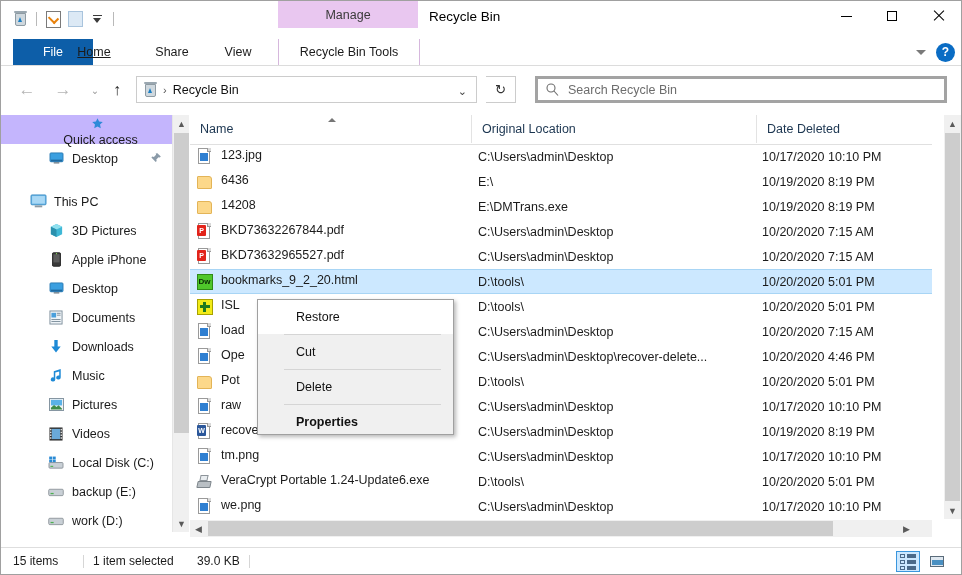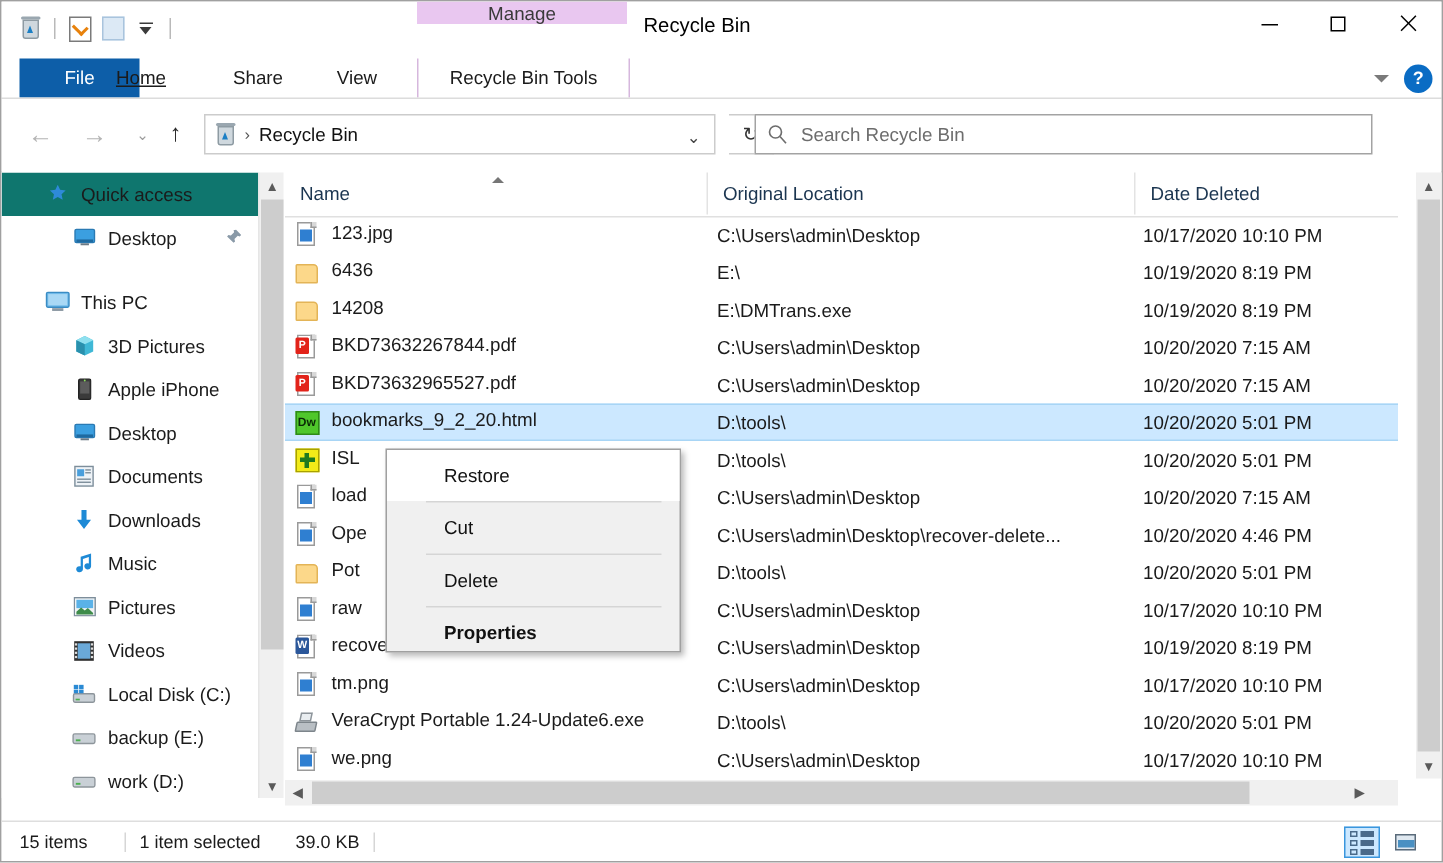--- a/index.html
+++ b/index.html
@@ -32,21 +32,21 @@
   .wbtns{position:absolute;right:0;top:0;display:flex;}
   .wbtn{width:46px;height:30px;display:flex;align-items:center;justify-content:center;}
   .min-g{width:11px;height:1px;background:#000;}
   .max-g{width:10px;height:10px;border:1px solid #000;box-sizing:border-box;}
   .close-g{position:relative;width:12px;height:12px;}
   .close-g::before,.close-g::after{content:"";position:absolute;left:0;top:5px;width:14px;height:1px;background:#000;}
   .close-g::before{transform:rotate(45deg);}
   .close-g::after{transform:rotate(-45deg);}
 
   
-  .ctxgroup{position:absolute;left:277px;top:0;width:140px;height:15px;background:#e9c7f0;display:flex;align-items:center;justify-content:center;}
+  .ctxgroup{position:absolute;left:277px;top:0;width:140px;height:27px;background:#e9c7f0;display:flex;align-items:center;justify-content:center;}
   .ctxgroup span{font-size:12.5px;color:#3a3a3a;}
   .tabsrow{position:absolute;left:0;top:38px;width:960px;height:26px;background:#fff;}
   .tab{position:absolute;top:0;height:26px;display:flex;align-items:center;justify-content:center;font-size:12.5px;color:#1b1b1b;cursor:default;}
   .tab.file{left:12px;width:80px;background:#0d5ea8;color:#fff;}
   .tab.home{left:64px;width:58px;text-decoration:underline;}
   .tab.share{left:142px;width:58px;}
   .tab.view{left:208px;width:58px;}
   .tab.rbt{left:277px;width:140px;border-left:1px solid #d6b7dd;border-right:1px solid #d6b7dd;background:#fff;font-weight:normal;}
   .ribbon-bottom{position:absolute;left:0;top:64px;width:960px;height:1px;background:#dcdcdc;}
   .ribbon-right{position:absolute;right:6px;top:40px;display:flex;align-items:center;gap:10px;height:22px;}
@@ -59,31 +59,31 @@
   .navbtn.back{left:12px;color:#b5b5b5;}
   .navbtn.fwd{left:48px;color:#b5b5b5;}
   .navbtn.hist{left:80px;font-size:10px;color:#9b9b9b;}
   .navbtn.up{left:102px;color:#2b2b2b;font-size:16px;}
   .addrbar{position:absolute;left:135px;top:10px;width:341px;height:27px;border:1px solid #cccccc;background:#fff;box-sizing:border-box;display:flex;align-items:center;}
   .addr-icon{margin-left:6px;margin-right:5px;}
   .addr-sep{color:#555;margin-right:6px;font-size:11px;}
   .addr-text{font-size:12.5px;color:#111;}
   .addr-chev{position:absolute;right:9px;top:8px;color:#444;font-size:11px;}
   .refreshbtn{position:absolute;left:485px;top:10px;width:30px;height:27px;border:1px solid #cccccc;border-left:none;box-sizing:border-box;display:flex;align-items:center;justify-content:center;font-size:13px;color:#333;background:#fff;}
-  .searchbar{position:absolute;left:502px;top:10px;width:412px;height:27px;border:1px solid #a3a3a3;background:#fff;box-sizing:border-box;display:flex;align-items:center;}
+  .searchbar{position:absolute;left:534px;top:10px;width:412px;height:27px;border:3px solid #a3a3a3;background:#fff;box-sizing:border-box;display:flex;align-items:center;}
   .search-icon{margin-left:8px;margin-right:9px;display:flex;}
   .search-ph{font-size:12.5px;color:#6d6d6d;}
 
   
   .content{position:absolute;left:0;top:114px;width:960px;height:432px;background:#fff;}
 
   
   .sidebar{position:absolute;left:0;top:0;width:171px;height:417px;overflow:hidden;background:#fff;}
   .nav-item{position:relative;height:29px;display:flex;align-items:center;font-size:12.5px;color:#1b1b1b;white-space:nowrap;}
-  .nav-item.sel{background:#0f766e;}
+  .nav-item.sel{background:#c4b5fd;flex-direction:column;}
   .nav-item .ico{width:18px;height:18px;margin-right:7px;display:flex;align-items:center;justify-content:center;flex:0 0 auto;}
   .nav-item .pin{position:absolute;right:10px;top:8px;}
   .lvl1{padding-left:28px;}
   .lvl2{padding-left:46px;}
   .sb-scroll{position:absolute;left:171px;top:0;width:17px;height:417px;background:#f0f0f0;border-left:1px solid #e6e6e6;box-sizing:border-box;}
   .sb-arrow{position:absolute;left:0;width:17px;height:17px;display:flex;align-items:center;justify-content:center;font-size:9px;color:#5a5a5a;}
   .sb-arrow.up{top:0;}
   .sb-arrow.dn{bottom:0;}
   .sb-thumb{position:absolute;left:1px;width:15px;background:#cdcdcd;}
 

